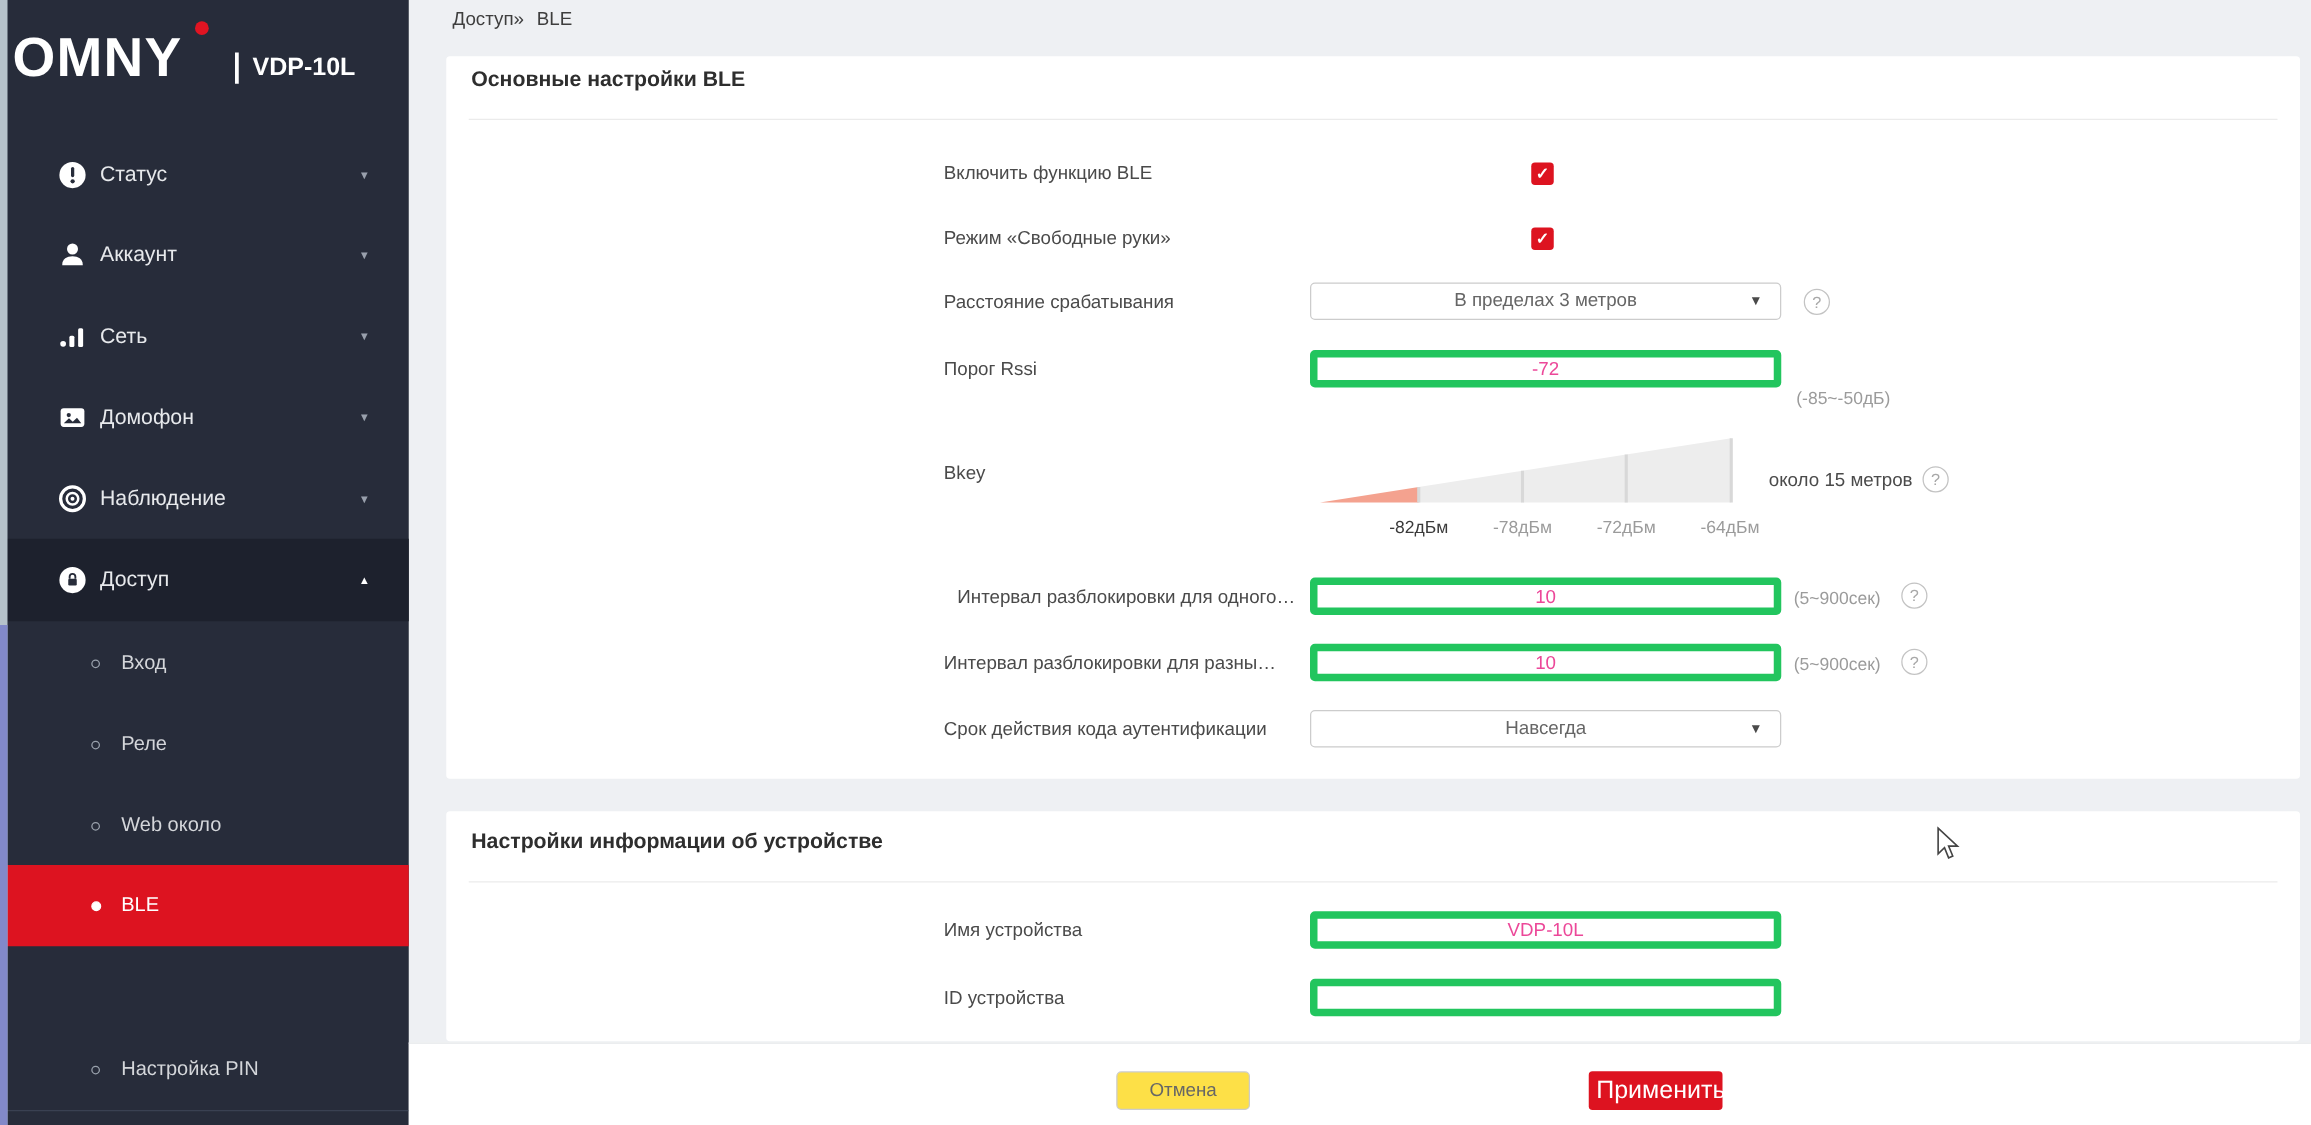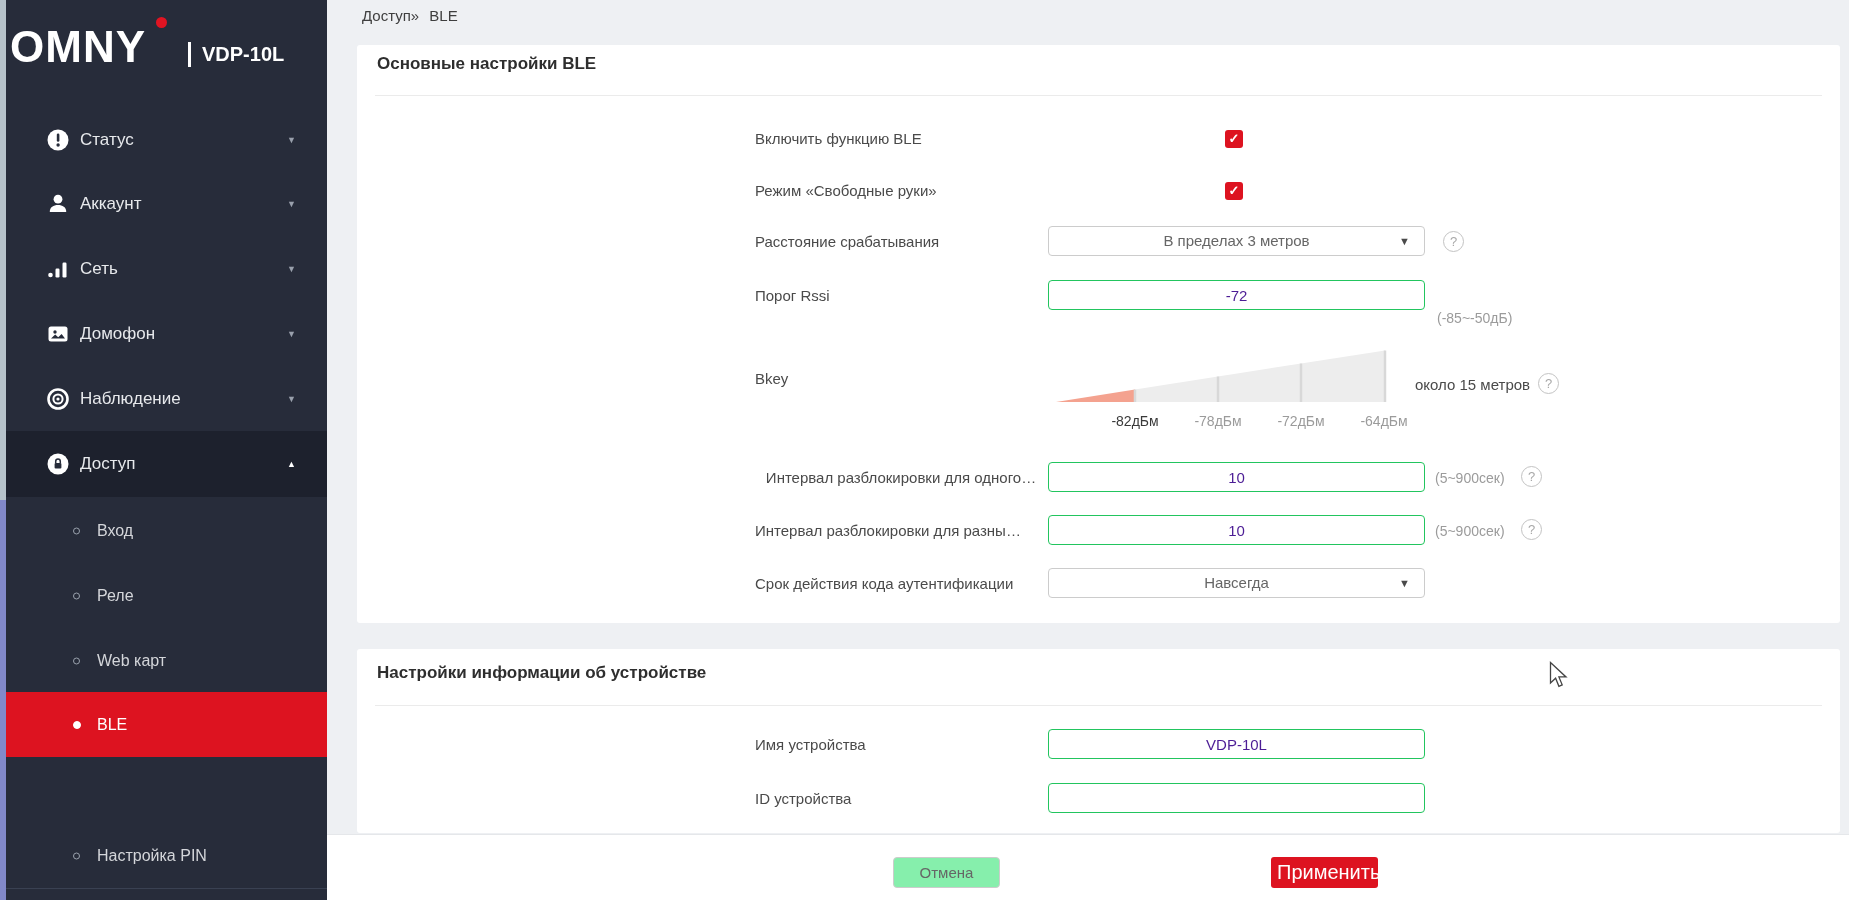--- a/index.html
+++ b/index.html
@@ -34,31 +34,31 @@
 
   
   .breadcrumb{position:absolute;left:362px;top:7px;font-size:15px;color:#3e3e3e;}
   .breadcrumb .sep{margin:0 6px 0 0;}
   .card{position:absolute;left:357px;width:1483px;background:#fff;border-radius:3px;}
   .card-title{position:absolute;font-size:17px;font-weight:bold;color:#2e2e2e;}
   .card-divider{position:absolute;left:375px;width:1447px;height:1px;background:#ebebeb;}
 
   .row-label{position:absolute;left:755px;width:292px;font-size:15px;color:#4a4a4a;white-space:nowrap;overflow:hidden;}
   .chk{position:absolute;width:18px;height:18px;background:var(--accent);border-radius:3px;color:#fff;font-size:13px;font-weight:bold;line-height:18px;text-align:center;cursor:pointer;}
-  .text-input{position:absolute;width:377px;height:30px;border:1px solid #22c55e;border-radius:4px;text-align:center;font-size:15px;color:#4c1d95;box-sizing:border-box;background:#fff;outline:none;font-family:"Liberation Sans",sans-serif;}
+  .text-input{position:absolute;width:377px;height:30px;border:6px solid #22c55e;border-radius:4px;text-align:center;font-size:15px;color:#ec4899;box-sizing:border-box;background:#fff;outline:none;font-family:"Liberation Sans",sans-serif;}
   .select{position:absolute;width:377px;height:30px;border:1px solid #ccc;border-radius:4px;background:#fff;box-sizing:border-box;font-size:15px;color:#666;text-align:center;line-height:28px;cursor:pointer;}
   .select .caret{position:absolute;right:14px;top:0;font-size:11px;color:#4a4a4a;}
   .hint{position:absolute;font-size:14px;color:#9b9b9b;white-space:nowrap;}
   .qicon{position:absolute;width:21px;height:21px;border:1px solid #c3c3c3;border-radius:50%;color:#a8a8a8;font-size:13px;line-height:19px;text-align:center;box-sizing:border-box;background:#fff;cursor:pointer;}
   .tick{position:absolute;width:90px;text-align:center;font-size:14px;color:#9b9b9b;}
   .tick.dark{color:#3a3a3a;}
   .bkey-note{position:absolute;font-size:15px;color:#4a4a4a;white-space:nowrap;}
 
   .footer-bar{position:absolute;left:327px;top:834px;width:1522px;height:66px;background:#fff;border-top:1px solid #e5e7ea;box-sizing:border-box;}
-  .btn-cancel{position:absolute;left:893px;top:857px;width:107px;height:31px;background:#86efac;border:1px solid #ccc;border-radius:4px;font-size:15px;color:#666;font-family:"Liberation Sans",sans-serif;cursor:pointer;}
+  .btn-cancel{position:absolute;left:893px;top:857px;width:107px;height:31px;background:#fde047;border:1px solid #ccc;border-radius:4px;font-size:15px;color:#666;font-family:"Liberation Sans",sans-serif;cursor:pointer;}
   .btn-apply{position:absolute;left:1271px;top:857px;width:107px;height:31px;background:var(--accent);border:none;border-radius:3px;font-size:20px;color:#fff;font-family:Liberation Sans, sans-serif;cursor:pointer;}
 
   #cursor{position:absolute;left:1549px;top:661px;z-index:20;}
 </style>
 </head>
 <body>
 
 <div id="stage">
 
   <div id="sidebar">
@@ -143,21 +143,21 @@
     <div class="sub-item" style="top:498px;">
       <span class="bullet"></span>
       <span class="sub-label">Вход</span>
     </div>
     <div class="sub-item" style="top:563px;">
       <span class="bullet"></span>
       <span class="sub-label">Реле</span>
     </div>
     <div class="sub-item" style="top:628px;">
       <span class="bullet"></span>
-      <span class="sub-label">Web карт</span>
+      <span class="sub-label">Web около</span>
     </div>
     <div class="sub-item active" style="top:692px;">
       <span class="bullet"></span>
       <span class="sub-label">BLE</span>
     </div>
     <div class="sub-item" style="top:823px;">
       <span class="bullet"></span>
       <span class="sub-label">Настройка PIN</span>
     </div>
     <div class="side-divider"></div>

